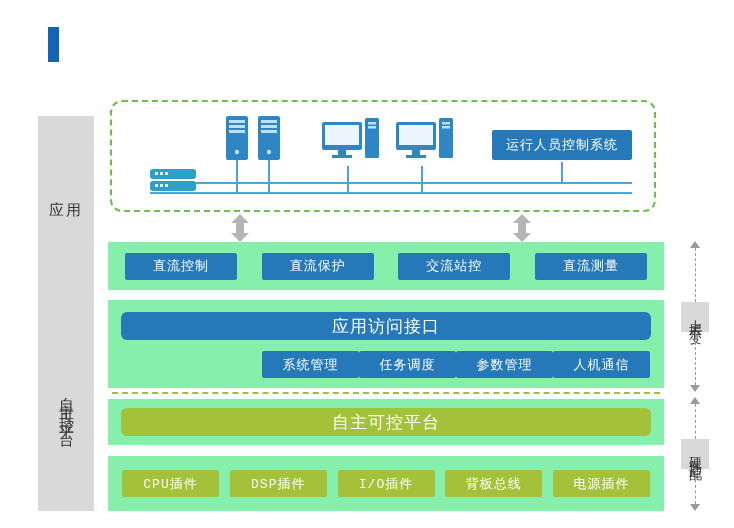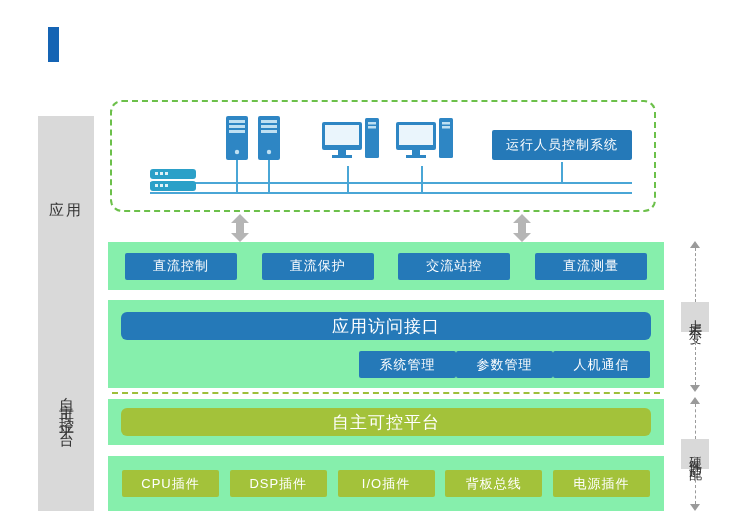--- a/index.html
+++ b/index.html
@@ -38,21 +38,21 @@
   .band { position:absolute; left:108px; width:556px; background:#86efac; box-sizing:border-box; }
   .band-app { top:242px; height:48px; display:flex; align-items:center;
     justify-content:space-between; padding:0 17px; }
   .band-platform { top:300px; height:88px; }
   .band-driver { top:399px; height:46px; }
   .band-hw { top:456px; height:55px; display:flex; align-items:center;
     justify-content:space-between; padding:0 14px; }
   .btn { color:#fff; font-size:13px; height:27px; border-radius:2px; letter-spacing:1px;
     display:flex; align-items:center; justify-content:center; box-sizing:border-box; flex:0 0 auto; }
   .btn-blue { background:#2579b8; }
-  .btn-green { background:#a3c23a; }
+  .btn-green { background:#a3c23a;font-family:Liberation Mono, monospace; }
   .w112 { width:112px; }
   .w97 { width:97px; }
   .wide-bar { position:absolute; left:13px; right:13px; height:28px; color:#fff; font-size:17px;
     letter-spacing:1px; display:flex; align-items:center; justify-content:center; border-radius:6px; }
   .wide-blue { top:12px; background:#2579b8; }
   .wide-green { top:9px; background:#a3c23a; }
   .mid-row { position:absolute; left:14px; right:14px; top:51px;
     display:flex; justify-content:flex-end;font-family:Liberation Serif, serif; }
   .dashed-sep { position:absolute; left:112px; top:392px; width:548px; height:0;
     border-top:2px dashed #9dbf3a; }
@@ -164,20 +164,21 @@
     <div class="btn btn-blue w112">直流控制</div>
     <div class="btn btn-blue w112">直流保护</div>
     <div class="btn btn-blue w112">交流站控</div>
     <div class="btn btn-blue w112">直流测量</div>
   </div>
 
   <div class="band band-platform">
     <div class="wide-bar wide-blue">应用访问接口</div>
     <div class="mid-row">
       <div class="btn btn-blue w97">系统管理</div>
+      <div class="btn btn-blue w97">任务调度</div>
       <div class="btn btn-blue w97">参数管理</div>
       <div class="btn btn-blue w97">人机通信</div>
     </div>
   </div>
 
   <div class="dashed-sep"></div>
 
   <div class="band band-driver">
     <div class="wide-bar wide-green">自主可控平台</div>
   </div>

